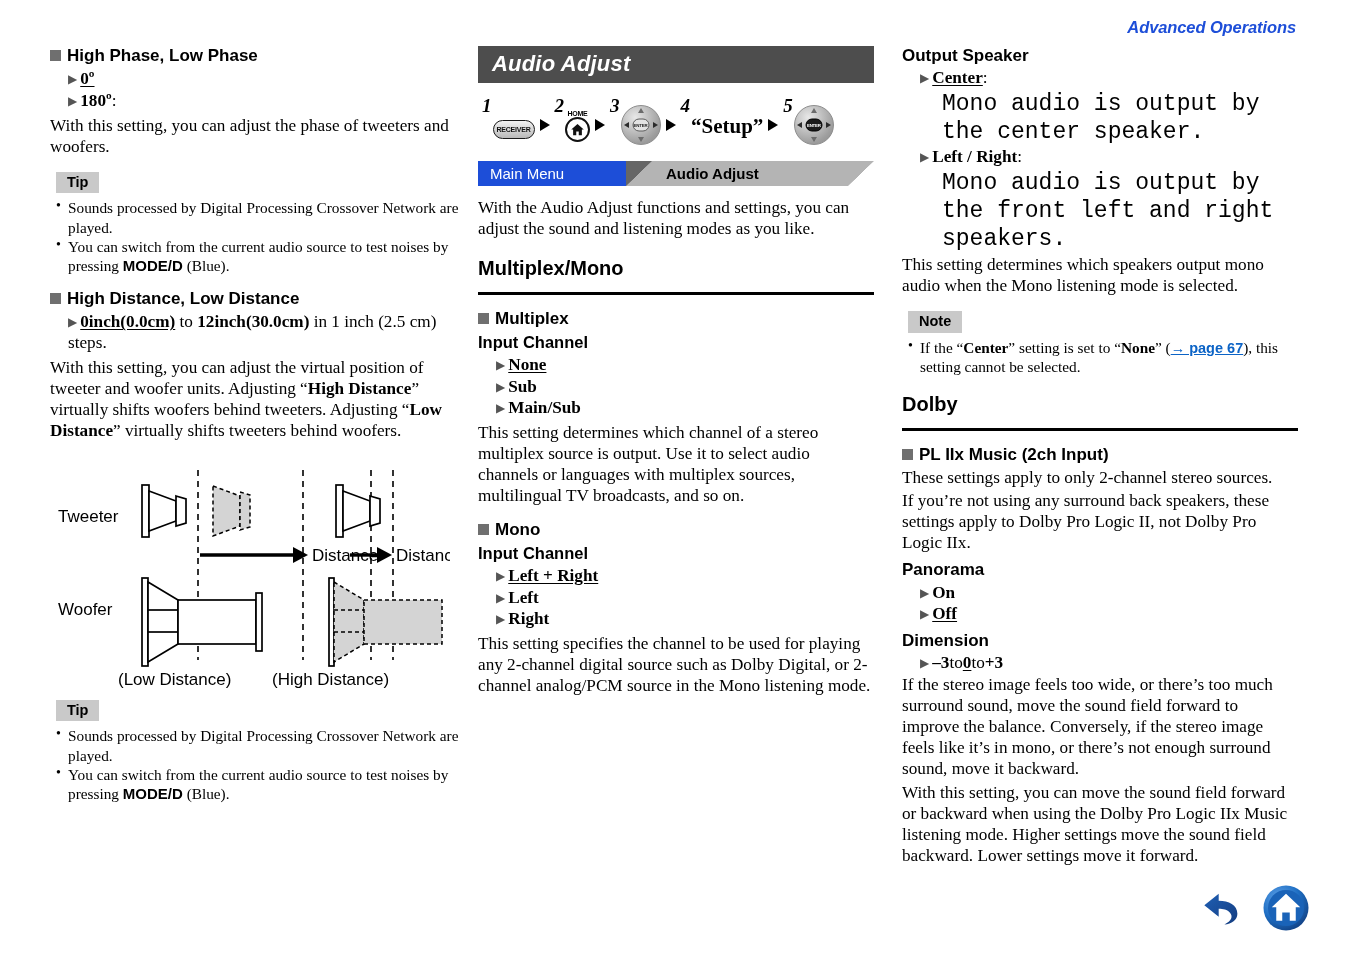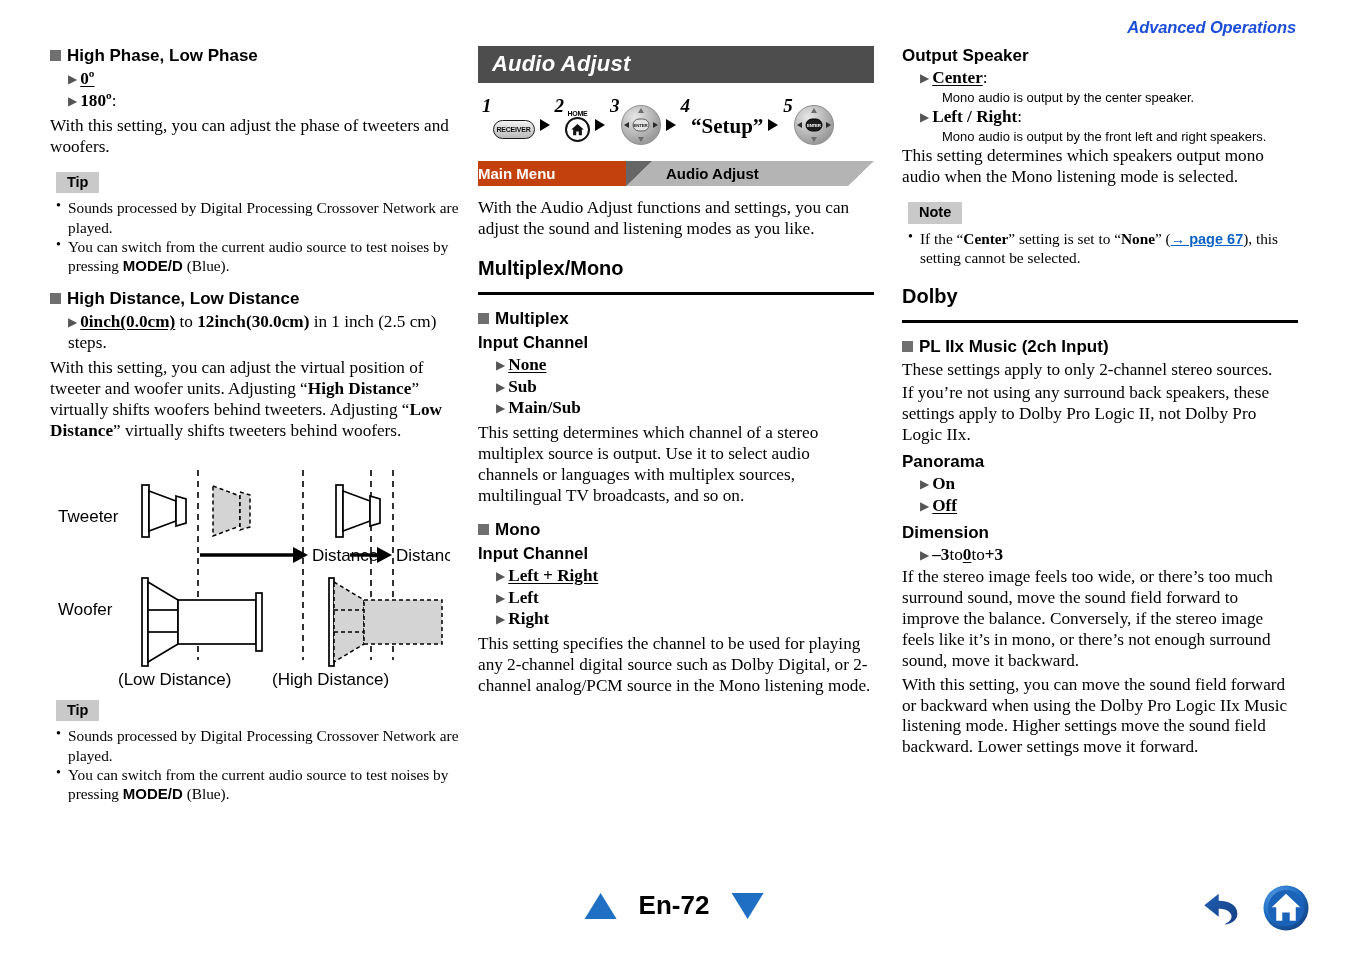--- a/index.html
+++ b/index.html
@@ -105,22 +105,22 @@
     font-size: 12px;
     margin-right: 3px;
     line-height: 1;
     flex: 0 0 auto;
     position: relative;
     top: -1px;
   }
   .opt b { font-weight: bold; }
   .u { text-decoration: underline; text-underline-offset: 1.5px; }
   .opt-desc {
-    font-family: Liberation Sans, sans-serif;
-    font-size: 13px;
+    font-family: Liberation Mono, monospace;
+    font-size: 23px;
     line-height: 1.22;
     margin: 0 0 0 40px;
   }
 
   
   .label-box {
     display: inline-block;
     background: #c9c9c9;
     font-family: "Liberation Sans", sans-serif;
     font-weight: bold;
@@ -265,26 +265,27 @@
   
   .crumbs {
     position: relative;
     height: 25px;
     margin-top: 12px;
     display: flex;
     align-items: stretch;
     overflow: hidden;
   }
   .crumb-dark {
-    background: #c2410c;
+    background: #1d4ed8;
     color: #fff;
     font-family: "Liberation Sans", sans-serif;
-    font-weight: bold;
+    font-weight: normal;
     font-size: 15px;
     display: flex; align-items: center;
+    padding-left: 12px;
     width: 148px;
   }
   .crumb-skew {
     width: 26px;
     background: linear-gradient(to bottom right, #666666 49.4%, #b4b4b4 50.6%);
   }
   .crumb-light {
     background: #b4b4b4;
     color: #000;
     font-family: "Liberation Sans", sans-serif;
@@ -607,25 +608,20 @@
           <span> to </span>
           <b>+3</b>
       </div>
       <p class="body-text">If the stereo image feels too wide, or there’s too much surround sound, move the sound field forward to improve the balance. Conversely, if the stereo image feels like it’s in mono, or there’s not enough surround sound, move it backward.</p>
       <p class="body-text" style="margin-top:3px;">With this setting, you can move the sound field forward or backward when using the Dolby Pro Logic IIx Music listening mode. Higher settings move the sound field backward. Lower settings move it forward.</p>
 
     </div>
   </div>
 
   <div class="footer">
-    <div class="pager">
-      <div class="tri-up"></div>
-      <div class="page-no">En-72</div>
-      <div class="tri-down"></div>
-    </div>
     <div class="foot-icons">
       <svg class="back-icon" viewBox="0 0 64 64">
         <defs>
           <linearGradient id="gback" x1="0" y1="0" x2="1" y2="1">
             <stop offset="0%" stop-color="#1f5fb4"></stop>
             <stop offset="100%" stop-color="#143d80"></stop>
           </linearGradient>
         </defs>
         <path d="M26 12 L26 22 C40 22 52 28 52 40 C52 49 44 54 34 55 C44 50 46 44 42 39 C38 34 32 33 26 33 L26 44 L6 28 Z" fill="url(#gback)"></path>
       </svg>

